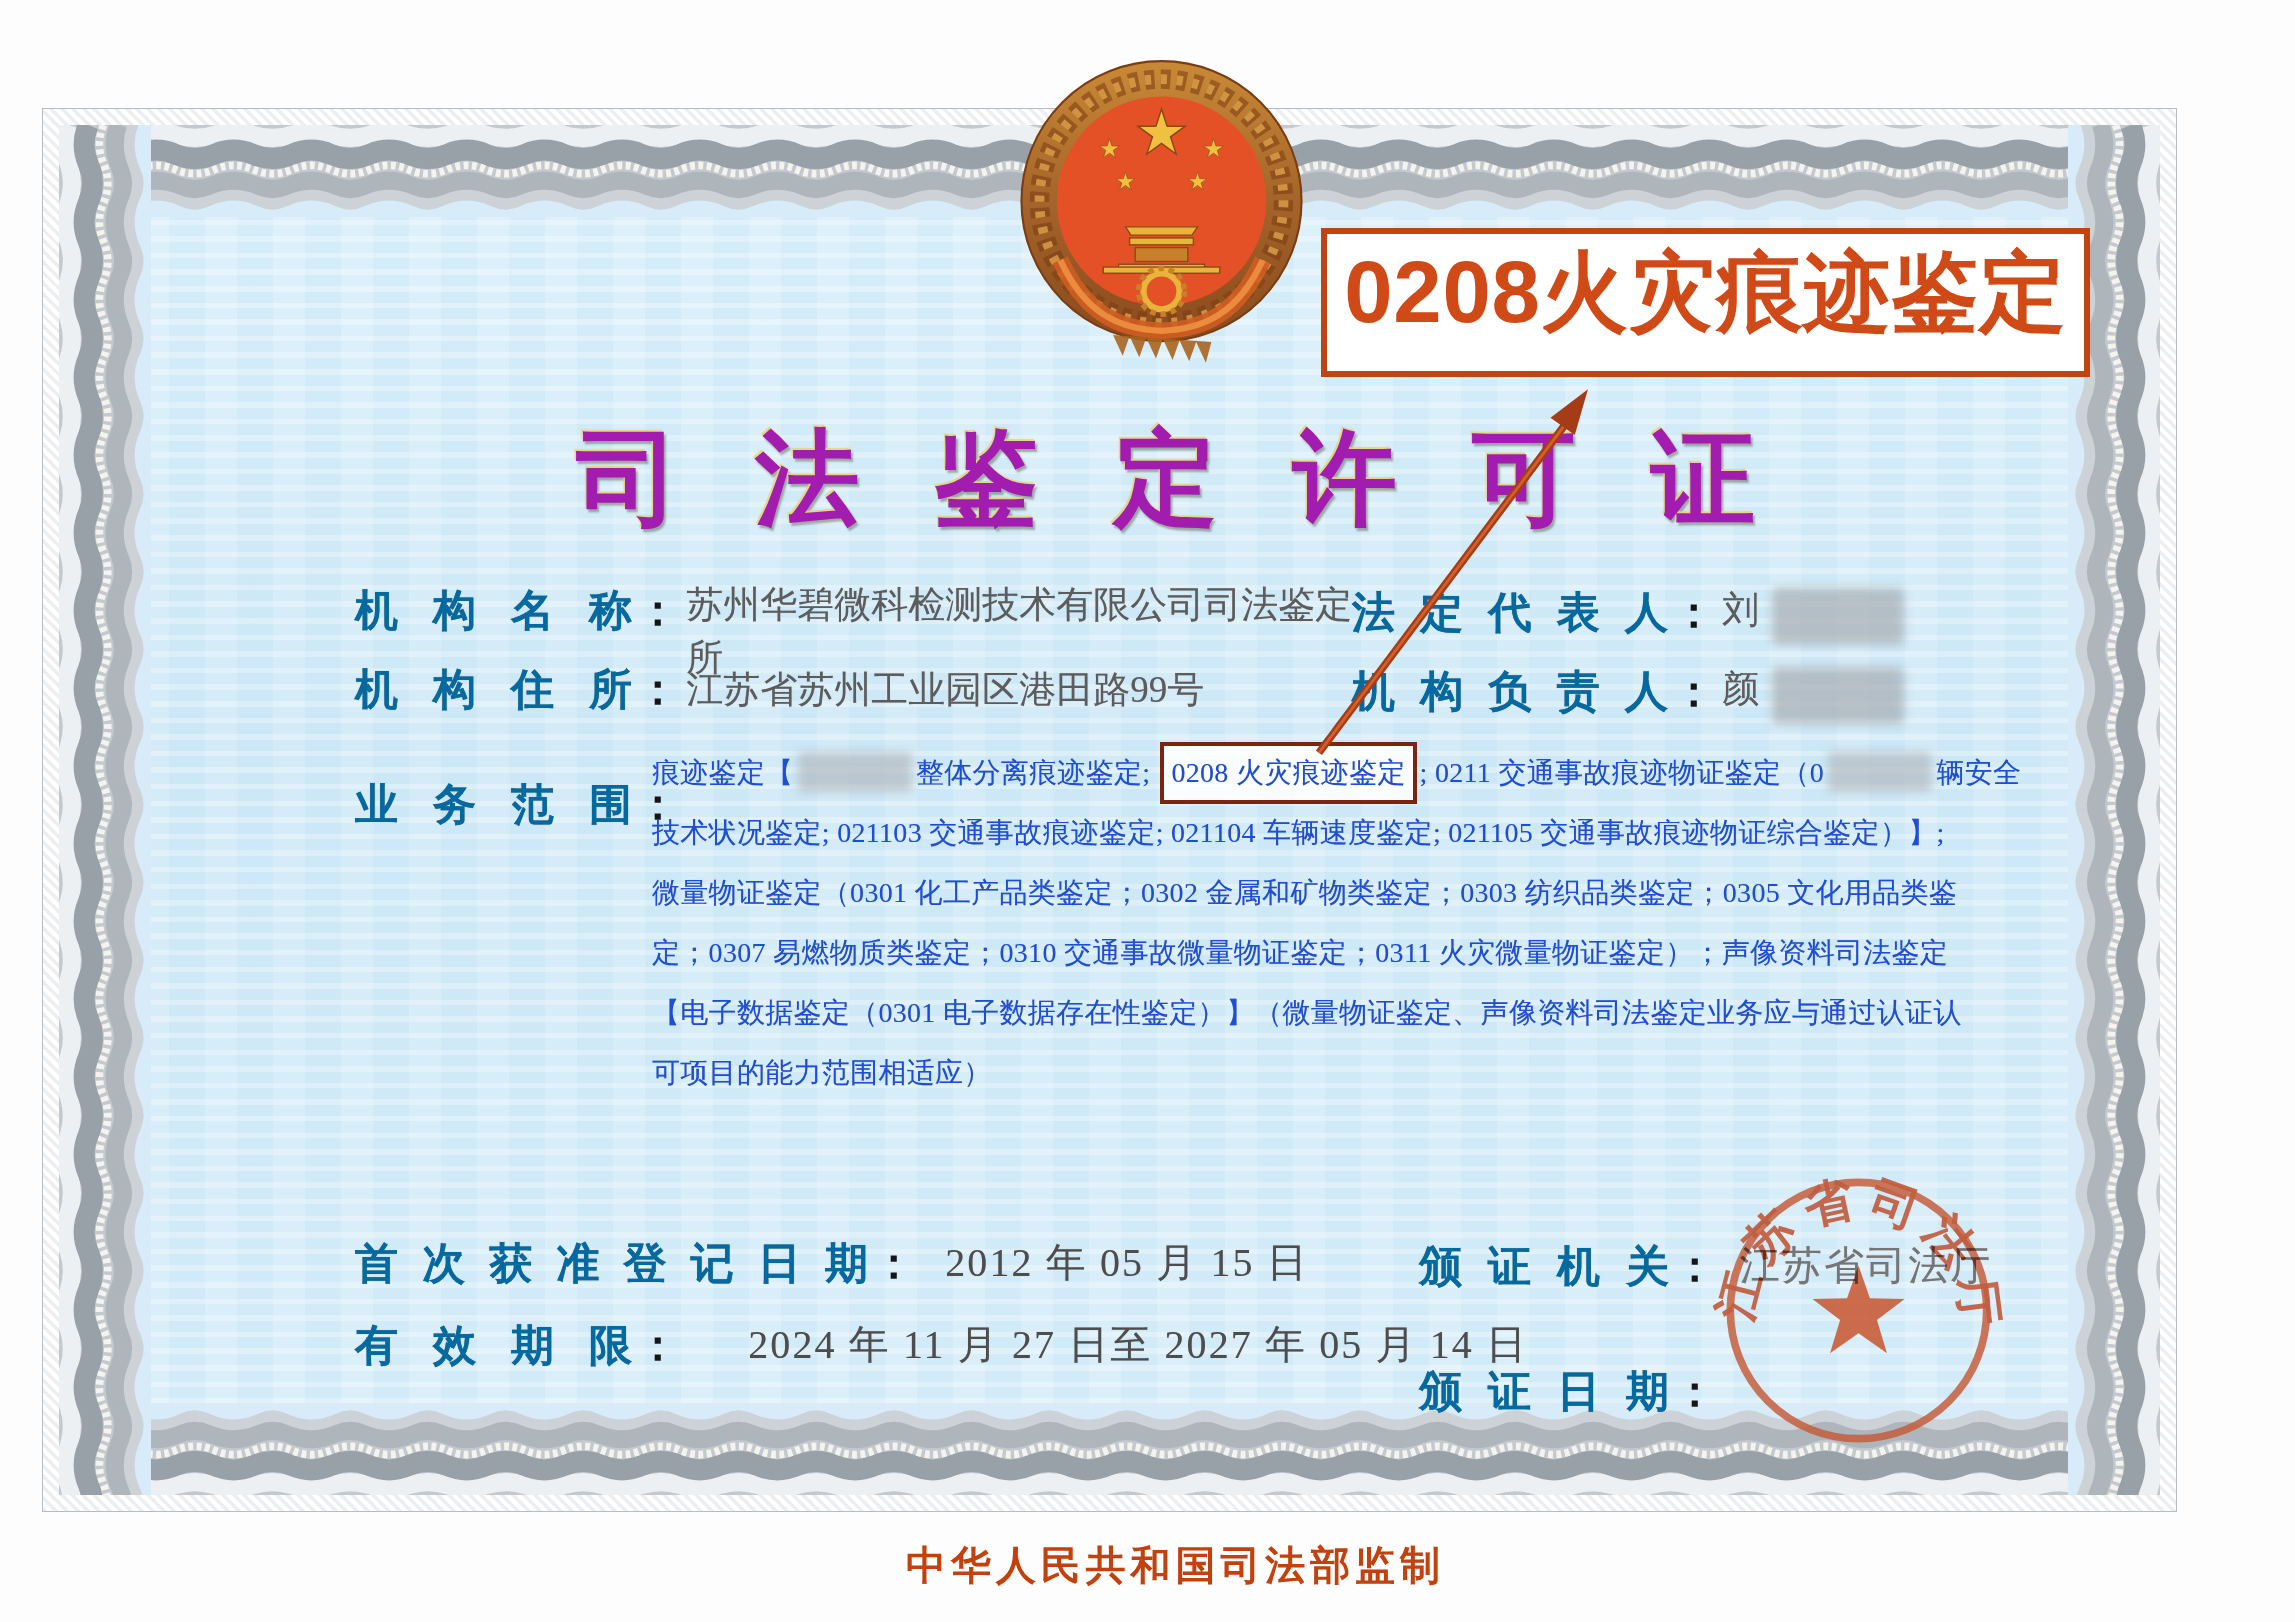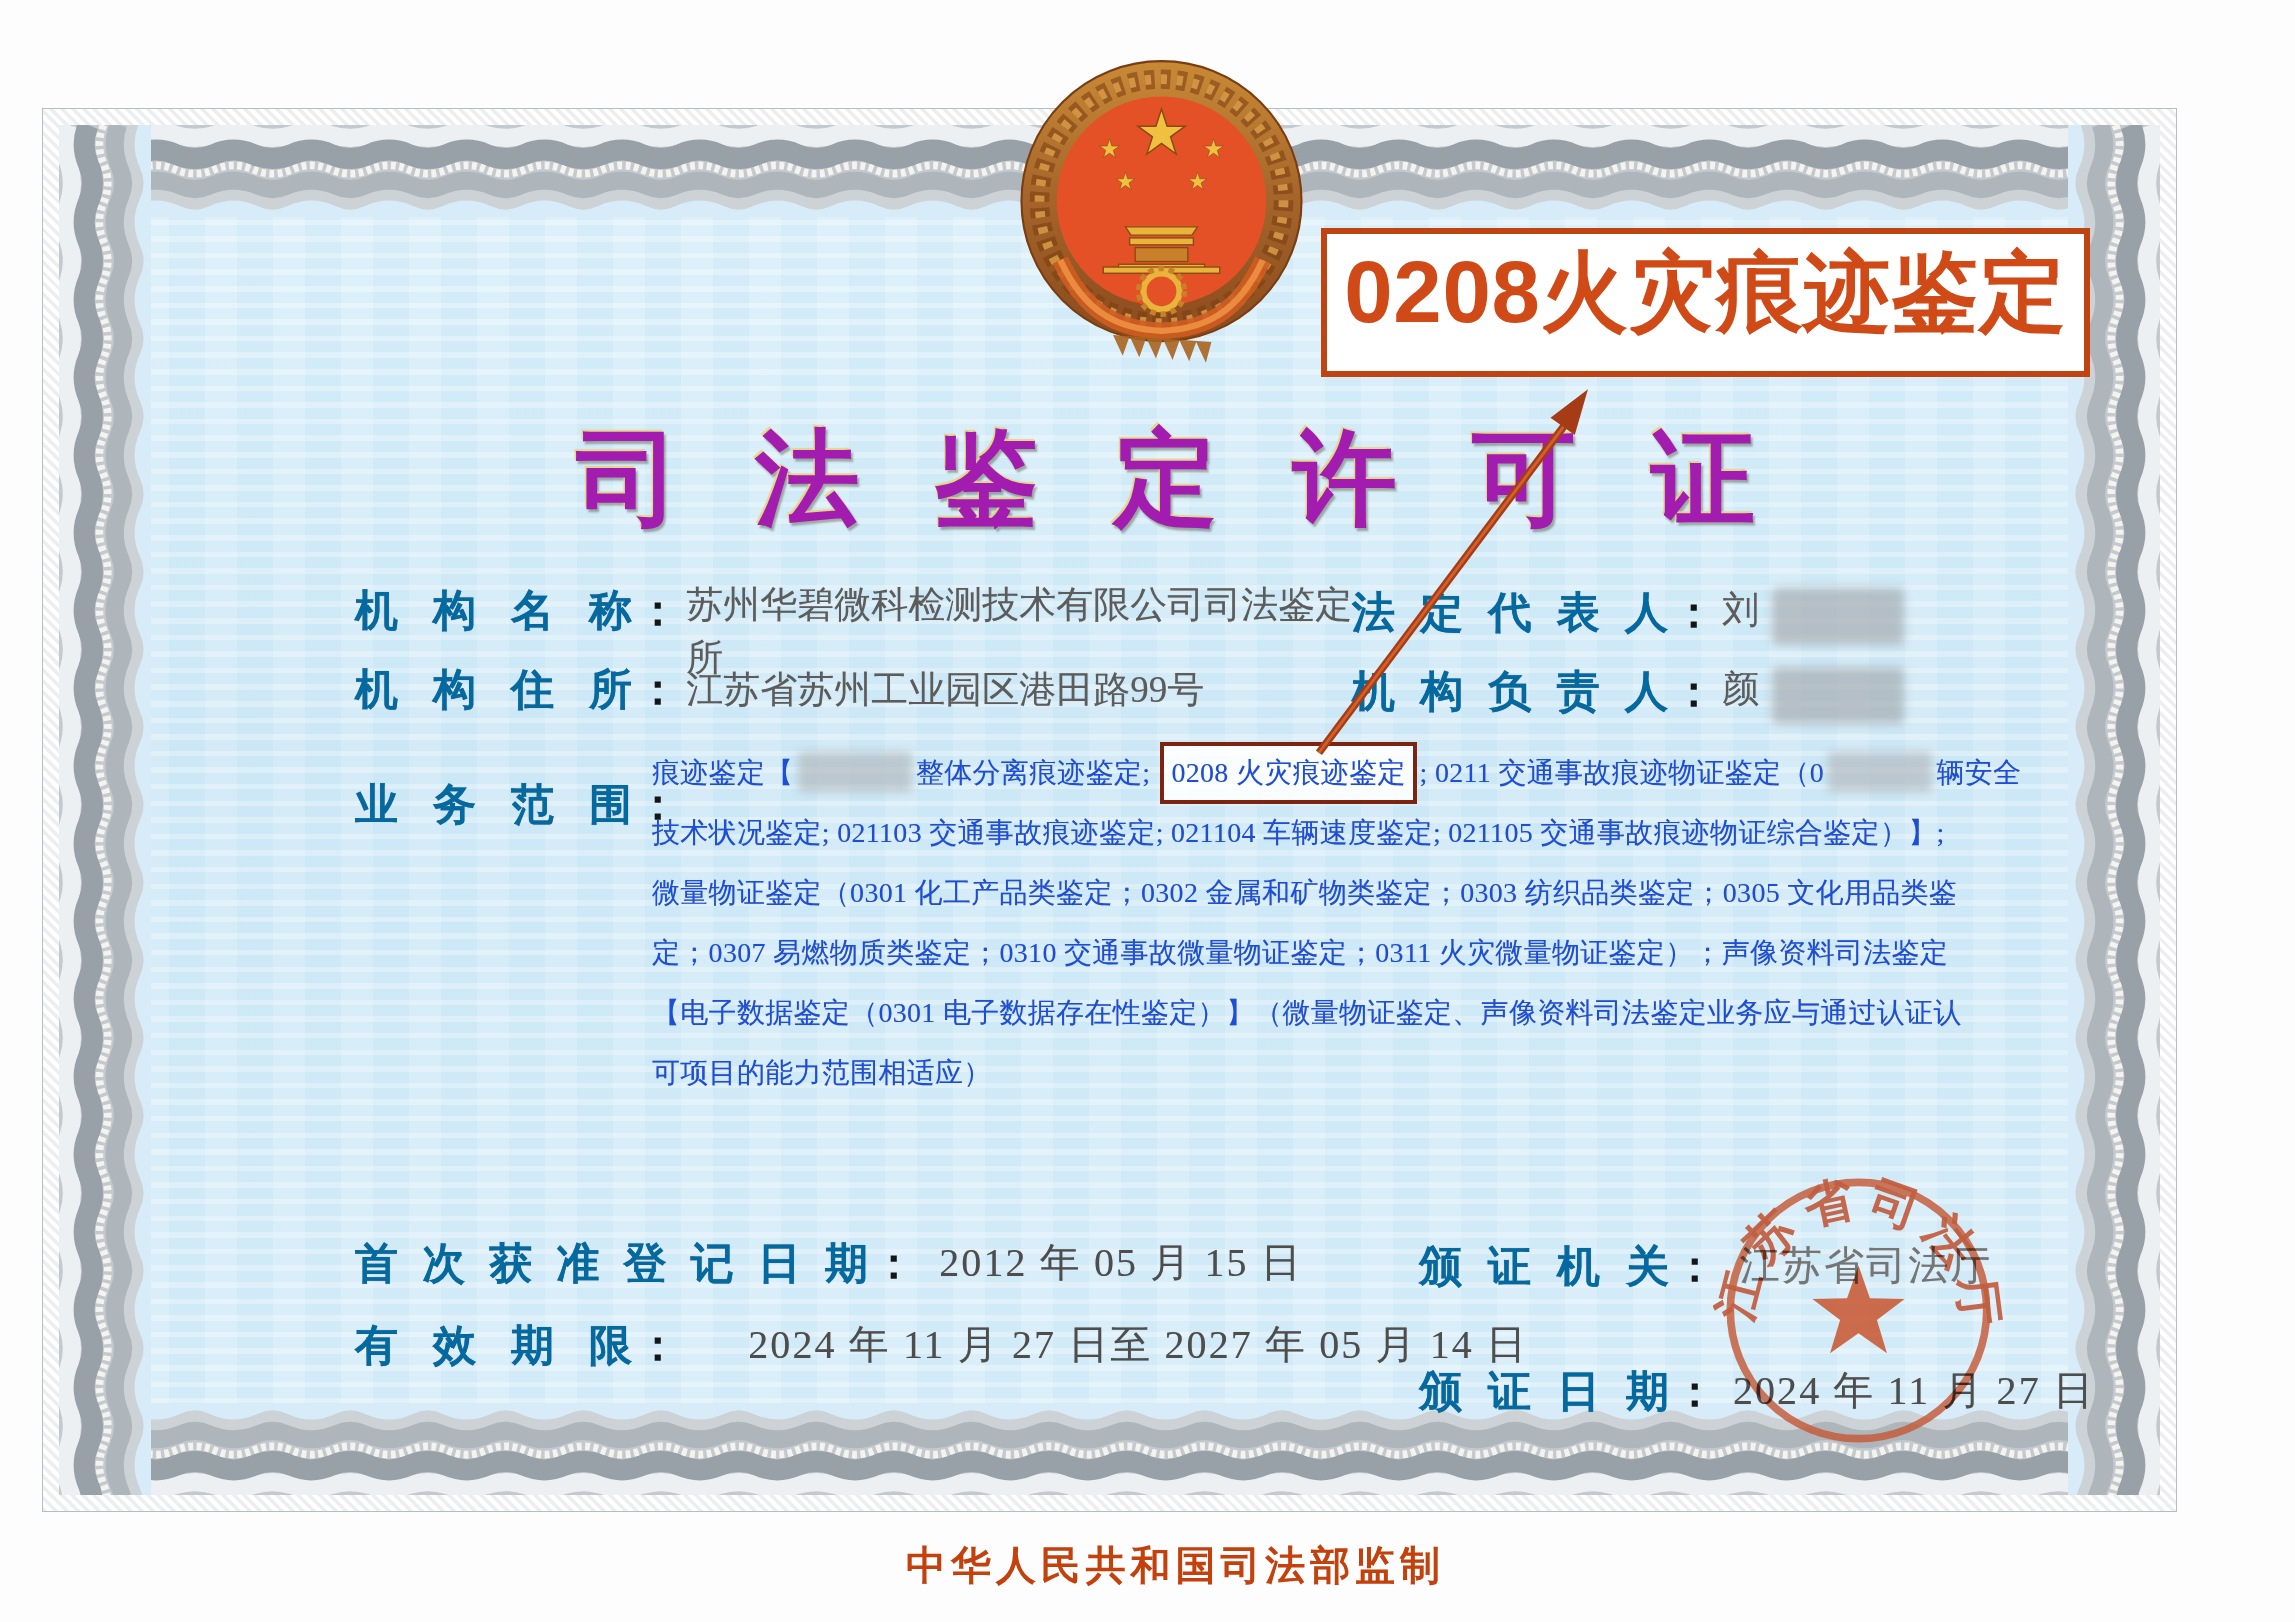--- a/index.html
+++ b/index.html
@@ -191,39 +191,38 @@
 
     <div class="field" style="left:296px;top:655px;">
       <span class="jlabel w400">业务范围</span>
       <span class="colon">：</span>
     </div>
     <div class="scope-text">痕迹鉴定【<span class="blur" style="width: 114px;"></span>整体分离痕迹鉴定; <span class="hl">0208 火灾痕迹鉴定</span>; 0211 交通事故痕迹物证鉴定（0<span class="blur" style="width: 104px;"></span>辆安全<br>技术状况鉴定; 021103 交通事故痕迹鉴定; 021104 车辆速度鉴定; 021105 交通事故痕迹物证综合鉴定）】;<br>微量物证鉴定（0301 化工产品类鉴定；0302 金属和矿物类鉴定；0303 纺织品类鉴定；0305 文化用品类鉴<br>定；0307 易燃物质类鉴定；0310 交通事故微量物证鉴定；0311 火灾微量物证鉴定）；声像资料司法鉴定<br>【电子数据鉴定（0301 电子数据存在性鉴定）】（微量物证鉴定、声像资料司法鉴定业务应与通过认证认<br>可项目的能力范围相适应）</div>
 
     <div class="field" style="left:296px;top:1114px;">
       <span class="jlabel w740">首次获准登记日期</span>
       <span class="colon">：</span>
-      <span class="valdate" style="margin-left:17px;">2012 年 05 月 15 日</span>
+      <span class="valdate" style="margin-left:23px;">2012 年 05 月 15 日</span>
     </div>
 
     <div class="field" style="left:1360px;top:1117px;">
       <span class="jlabel w360">颁证机关</span>
       <span class="colon">：</span>
       <span class="valdate val-gray" style="margin-left:16.6px;">江苏省司法厅</span>
     </div>
 
     <div class="field" style="left:296px;top:1196px;">
       <span class="jlabel w400">有效期限</span>
       <span class="colon">：</span>
       <span class="valdate" style="margin-left:62px;">2024 年 11 月 27 日至 2027 年 05 月 14 日</span>
     </div>
 
     <div class="field" style="left:1360px;top:1198px;margin-top:44px;">
       <span class="jlabel w360">颁证日期</span>
       <span class="colon">：</span>
-      <span class="valdate" style="margin-left:9.7px;">2024 年 11 月 27 日</span>
     </div>
 
     <svg class="seal" viewBox="0 0 420 420">
       <defs>
         <path id="sealArc" d="M 60,250 A 152,152 0 1 1 360,250" fill="none"></path>
       </defs>
       <circle cx="210" cy="210" r="185" fill="none" stroke="#c45a38" stroke-width="11" opacity=".9"></circle>
       <polygon points="210,145 226.5,192.3 276.6,193.4 236.6,223.7 251.1,271.6 210,243 168.9,271.6 183.4,223.7 143.4,193.4 193.5,192.3" fill="#c85731" opacity=".95"></polygon>
       <text font-size="70" font-weight="bold" fill="#bf4f2d" letter-spacing="14" opacity=".92" font-family="Liberation Serif, DejaVu Serif, serif">
         <textPath href="#sealArc" startOffset="4%">江苏省司法厅</textPath>

